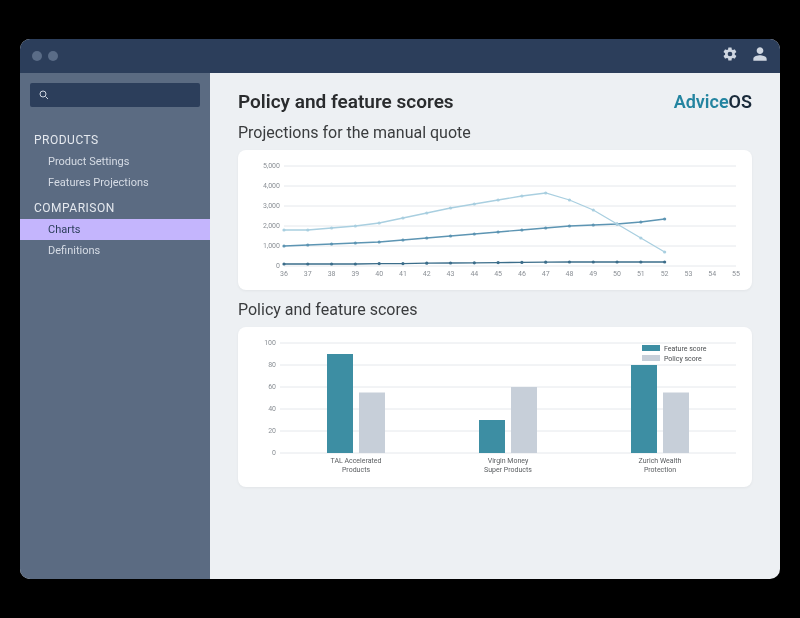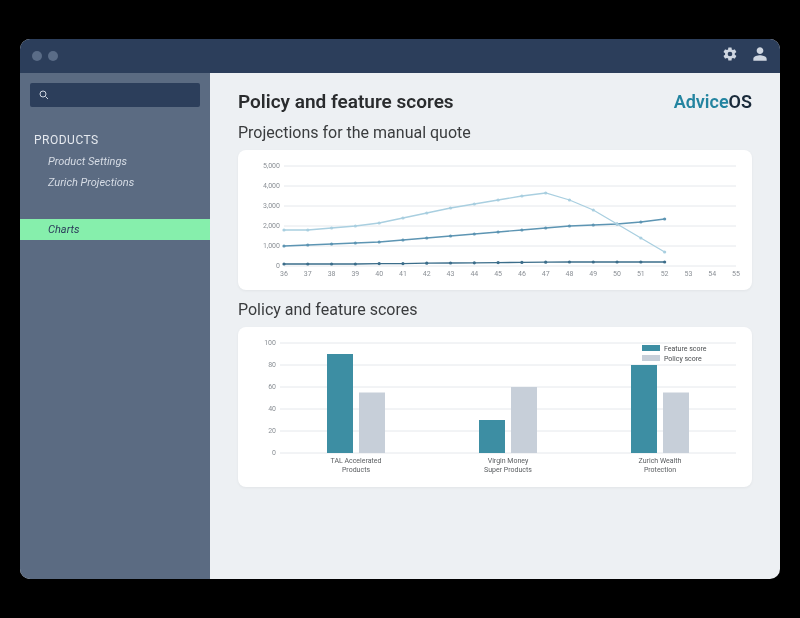--- a/index.html
+++ b/index.html
@@ -58,26 +58,24 @@
     font-size: 12px;
     letter-spacing: 0.5px;
     color: #e5e9ef;
     font-weight: 400;
   }
   .sb-item {
     padding: 4px 14px 4px 28px;
     font-size: 11px;
     color: #d6dce5;
     cursor: pointer;
-    font-style: italic;
   }
   .sb-item.active {
-    background: #86efac;
+    background: #c4b5fd;
     color: #2c3e5b;
-    margin-top: 26px;
   }
   .main {
     flex: 1;
     padding: 17px 28px;
     overflow: hidden;
     min-width: 0;
   }
   .main-header {
     display: flex;
     justify-content: space-between;
@@ -147,23 +145,25 @@
     <div class="sidebar">
       <div class="search-box">
         <svg viewBox="0 0 24 24">
             <circle cx="10" cy="10" r="6" fill="none" stroke="#cfd6e1" stroke-width="2"></circle>
             <line x1="15" y1="15" x2="20" y2="20" stroke="#cfd6e1" stroke-width="2"></line>
           </svg>
       </div>
 
       <div class="sb-heading">PRODUCTS</div>
       <div class="sb-item">Product Settings</div>
-      <div class="sb-item">Zurich Projections</div>
-
+      <div class="sb-item">Features Projections</div>
+
+      <div class="sb-heading">COMPARISON</div>
       <div class="sb-item active">Charts</div>
+      <div class="sb-item">Definitions</div>
 
     </div>
 
     <div class="main">
       <div class="main-header">
         <div class="page-title">Policy and feature scores</div>
         <div class="brand">
           <span class="brand-a">Advice</span><span class="brand-b">OS</span>
         </div>
       </div>

